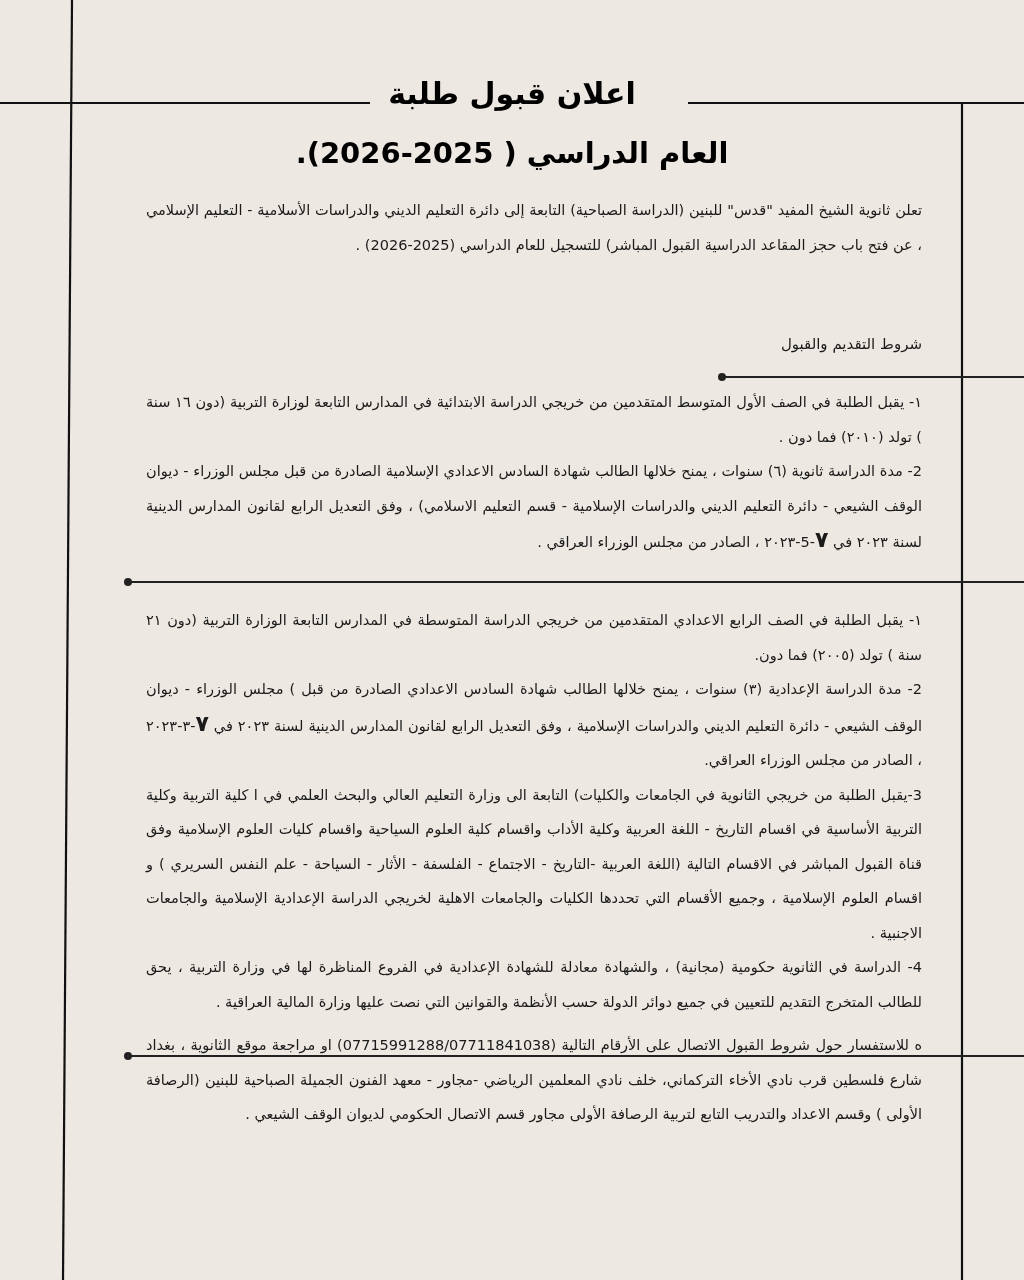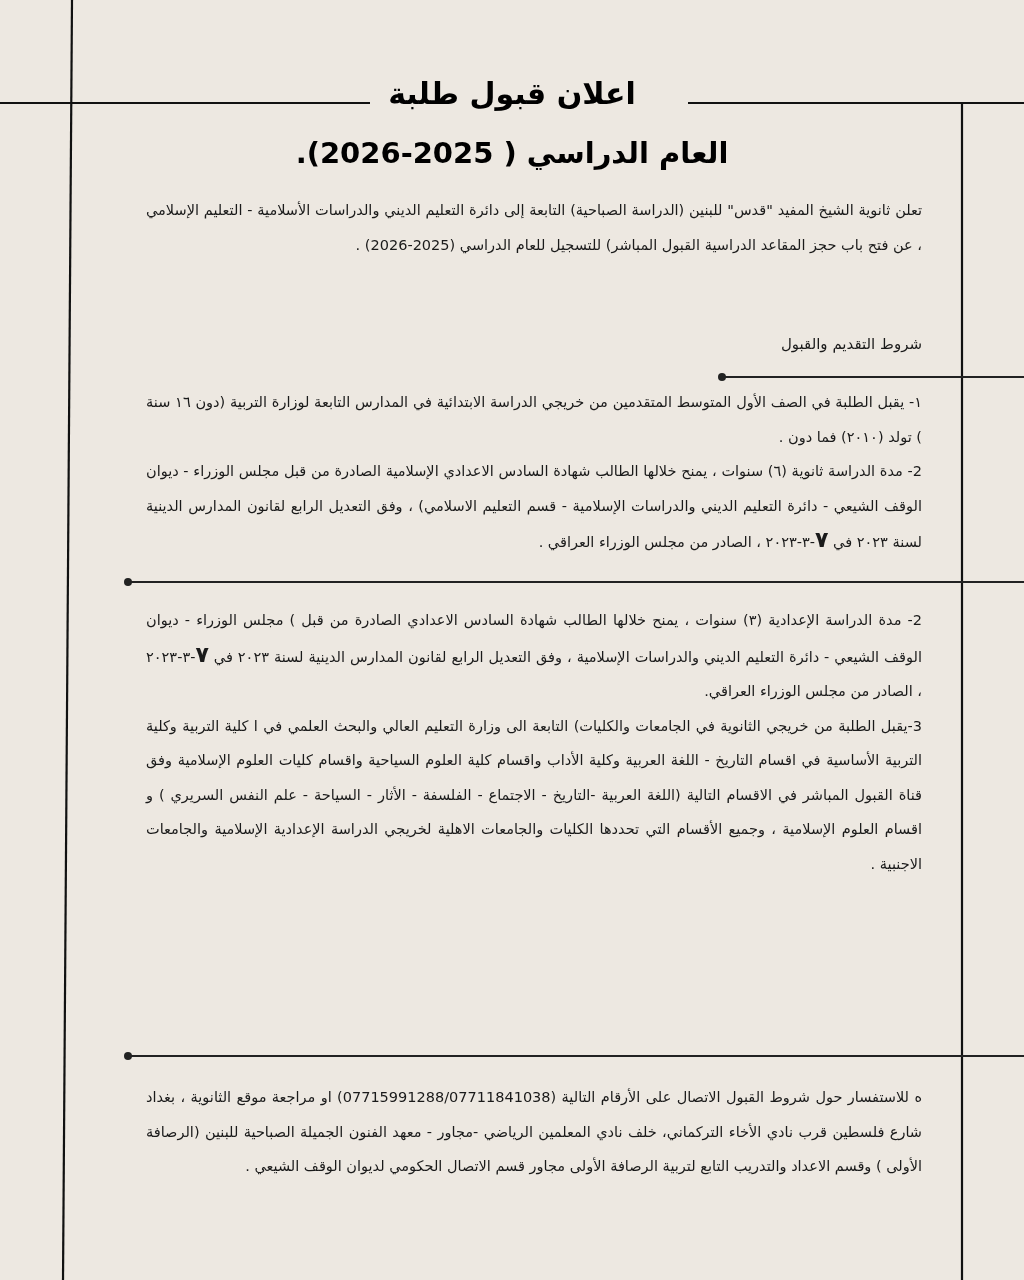--- a/index.html
+++ b/index.html
@@ -45,23 +45,25 @@
 <div class="title title2">العام الدراسي ( 2025-2026).</div>
 
 <div class="para" style="top:193px;">
   <p>تعلن ثانوية الشيخ المفيد "قدس" للبنين (الدراسة الصباحية) التابعة إلى دائرة التعليم الديني والدراسات الأسلامية - التعليم الإسلامي ، عن فتح باب حجز المقاعد الدراسية القبول المباشر) للتسجيل للعام الدراسي (2025-2026) .</p>
 </div>
 
 <div class="heading">شروط التقديم والقبول</div>
 
 <div class="para" style="top:385px;">
   <p>١- يقبل الطلبة في الصف الأول المتوسط المتقدمين من خريجي الدراسة الابتدائية في المدارس التابعة لوزارة التربية (دون ١٦ سنة ) تولد (٢٠١٠) فما دون .</p>
-  <p><span>2- مدة الدراسة ثانوية (٦) سنوات ، يمنح خلالها الطالب شهادة السادس الاعدادي الإسلامية الصادرة من قبل مجلس الوزراء - ديوان الوقف الشيعي - دائرة التعليم الديني والدراسات الإسلامية - قسم التعليم الاسلامي) ، وفق التعديل الرابع لقانون المدارس الدينية لسنة ٢٠٢٣ في</span> <span class="big7">٧</span><span>-٣-٢٠٢٣ ، الصادر من مجلس الوزراء العراقي .</span></p>
+  <p><span>2- مدة الدراسة ثانوية (٦) سنوات ، يمنح خلالها الطالب شهادة السادس الاعدادي الإسلامية الصادرة من قبل مجلس الوزراء - ديوان الوقف الشيعي - دائرة التعليم الديني والدراسات الإسلامية - قسم التعليم الاسلامي) ، وفق التعديل الرابع لقانون المدارس الدينية لسنة ٢٠٢٣ في</span> <span class="big7">٧</span><span>-5-٢٠٢٣ ، الصادر من مجلس الوزراء العراقي .</span></p>
 </div>
 
 <div class="para" style="top:603px;">
+  <p>١- يقبل الطلبة في الصف الرابع الاعدادي المتقدمين من خريجي الدراسة المتوسطة في المدارس التابعة الوزارة التربية (دون ٢١ سنة ) تولد (٢٠٠٥) فما دون.</p>
   <p><span>2- مدة الدراسة الإعدادية (٣) سنوات ، يمنح خلالها الطالب شهادة السادس الاعدادي الصادرة من قبل ) مجلس الوزراء - ديوان الوقف الشيعي - دائرة التعليم الديني والدراسات الإسلامية ، وفق التعديل الرابع لقانون المدارس الدينية لسنة ٢٠٢٣ في</span> <span class="big7">٧</span><span>-٣-٢٠٢٣ ، الصادر من مجلس الوزراء العراقي.</span></p>
   <p>3-يقبل الطلبة من خريجي الثانوية في الجامعات والكليات) التابعة الى وزارة التعليم العالي والبحث العلمي في ا كلية التربية وكلية التربية الأساسية في اقسام التاريخ - اللغة العربية وكلية الأداب واقسام كلية العلوم السياحية واقسام كليات العلوم الإسلامية وفق قناة القبول المباشر في الاقسام التالية (اللغة العربية -التاريخ - الاجتماع - الفلسفة - الأثار - السياحة - علم النفس السريري ) و اقسام العلوم الإسلامية ، وجميع الأقسام التي تحددها الكليات والجامعات الاهلية لخريجي الدراسة الإعدادية الإسلامية والجامعات الاجنبية .</p>
+  <p>4- الدراسة في الثانوية حكومية (مجانية) ، والشهادة معادلة للشهادة الإعدادية في الفروع المناظرة لها في وزارة التربية ، يحق للطالب المتخرج التقديم للتعيين في جميع دوائر الدولة حسب الأنظمة والقوانين التي نصت عليها وزارة المالية العراقية .</p>
 </div>
 
-<div class="para" style="top:1080px;">
+<div class="para" style="top:1028px;">
   <p>ه للاستفسار حول شروط القبول الاتصال على الأرقام التالية (07715991288/07711841038) او مراجعة موقع الثانوية ، بغداد شارع فلسطين قرب نادي الأخاء التركماني، خلف نادي المعلمين الرياضي -مجاور - معهد الفنون الجميلة الصباحية للبنين (الرصافة الأولى ) وقسم الاعداد والتدريب التابع لتربية الرصافة الأولى مجاور قسم الاتصال الحكومي لديوان الوقف الشيعي .</p>
 </div>
 
 </body></html>

